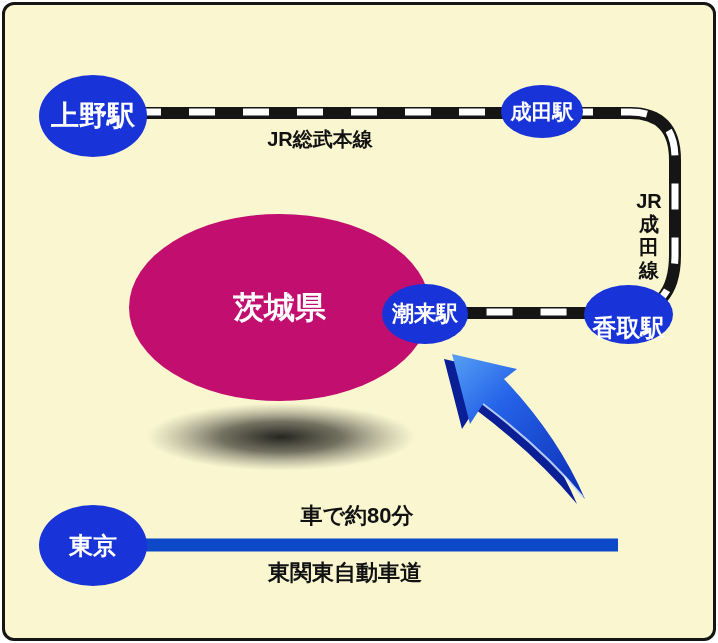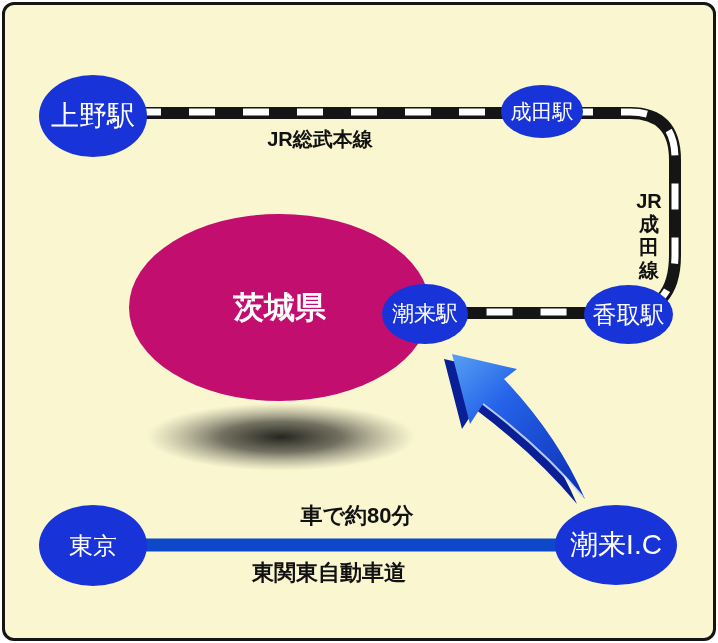--- a/index.html
+++ b/index.html
@@ -14,43 +14,43 @@
          font-family:"Liberation Sans","DejaVu Sans",sans-serif;overflow:hidden;}
   .frame{position:absolute;left:2px;top:2px;right:2px;bottom:2px;
          border:3px solid var(--frame);border-radius:12px;background:var(--bg);}
   .lines-svg{position:absolute;left:0;top:0;width:718px;height:643px;}
   .rail-base{stroke:var(--railway);stroke-width:12;fill:none;}
   .rail-dash{stroke:var(--railway_dash);stroke-width:7;fill:none;
              stroke-dasharray:26 28;stroke-dashoffset:12;}
   .road-line{stroke:var(--road);stroke-width:13;fill:none;}
   .ellipse{position:absolute;border-radius:50%;display:flex;align-items:center;
            justify-content:center;text-align:center;}
-  .station{background:var(--station_fill);color:var(--station_text);font-weight:400;}
+  .station{background:var(--station_fill);color:var(--station_text);font-weight:700;}
   .city{background:var(--city_fill);color:var(--city_text);
         flex-direction:column;line-height:1.15;}
   .city .pref{font-size:31px;font-weight:700;}
   .city .name{font-size:52px;font-weight:800;letter-spacing:2px;}
   .maplabel{position:absolute;color:var(--label_text);font-weight:700;
             text-align:center;white-space:nowrap;}
   .vertical-label{position:absolute;color:var(--label_text);font-weight:700;
                   width:36px;text-align:center;font-size:20px;line-height:23px;}
   .vertical-label span{display:block;}
   
   #ueno   {left:39px;top:75px;width:108px;height:82px;font-size:28px;}
   #narita {left:501px;top:85px;width:82px;height:53px;font-size:21px;}
   #itako-station{left:382px;top:284px;width:86px;height:60px;font-size:22px;}
-  #katori {left:584px;top:285px;width:89px;height:59px;font-size:24px;}
+  #katori {left:584px;top:285px;width:89px;height:59px;font-size:24px;align-items:flex-end;}
   #tokyo  {left:39px;top:505px;width:108px;height:81px;font-size:24px;}
   #itako-ic{left:555px;top:505px;width:122px;height:80px;font-size:28px;}
   #city-ellipse{left:129px;top:214px;width:301px;height:187px;}
   #sobu-label   {left:220px;top:126px;width:200px;font-size:20px;}
   #kashima-label{left:425px;top:281px;width:200px;font-size:20px;}
   #naritaline-label{left:631px;top:158px;margin-top:32px;}
   #drive-label  {left:232px;top:501px;width:250px;font-size:22px;}
-  #roadname-label{left:204px;top:558px;width:250px;font-size:22px;}
+  #roadname-label{left:220px;top:558px;width:250px;font-size:22px;}
 </style>
 </head>
 <body>
 
 <div class="stage">
   <div class="frame"></div>
 
   <svg class="lines-svg" viewBox="0 0 718 643">
     <defs>
       <radialGradient id="shadowGrad" cx="0.5" cy="0.5" r="0.5">
@@ -93,23 +93,20 @@
   <div class="ellipse station" id="narita">
     <span>成田駅</span>
   </div>
   <div class="ellipse station" id="katori">
     <span>香取駅</span>
   </div>
 
   <div class="ellipse station" id="tokyo">
     <span>東京</span>
   </div>
-  <div class="ellipse station" id="itako-ic">
-    <span>潮来I.C</span>
-  </div>
 
   <div class="maplabel" id="sobu-label">JR総武本線</div>
   <div class="vertical-label" id="naritaline-label">
     <span>JR</span>
     <span>成</span>
     <span>田</span>
     <span>線</span>
   </div>
   <div class="maplabel" id="drive-label">車で約80分</div>
   <div class="maplabel" id="roadname-label">東関東自動車道</div>

